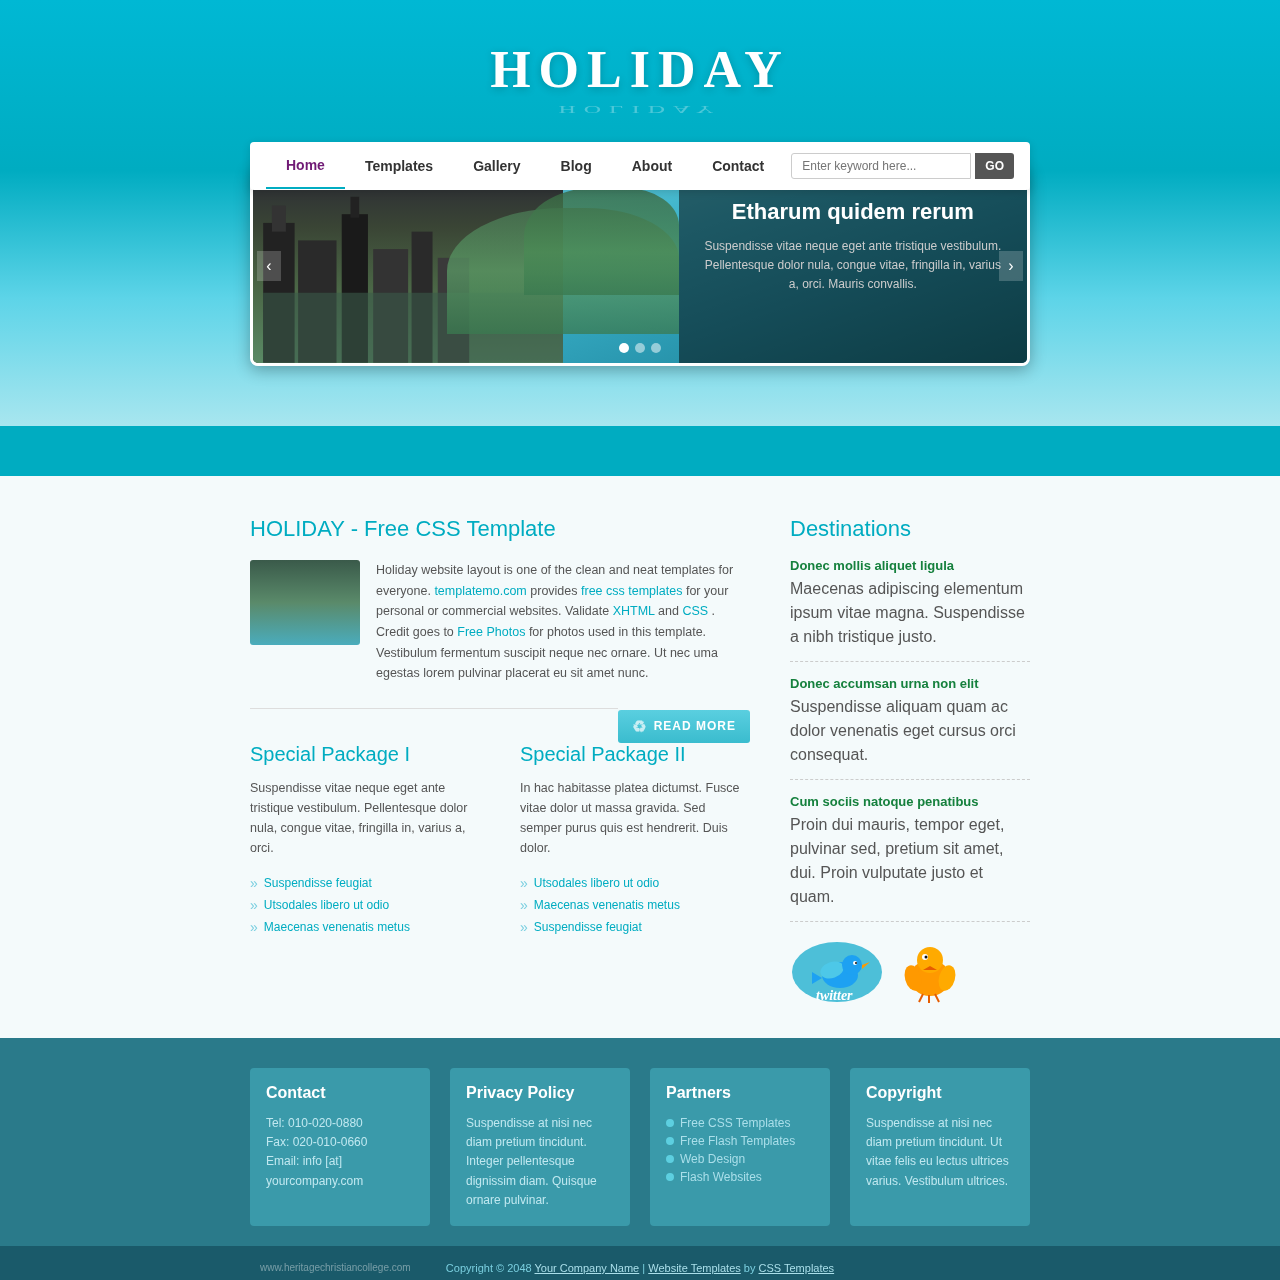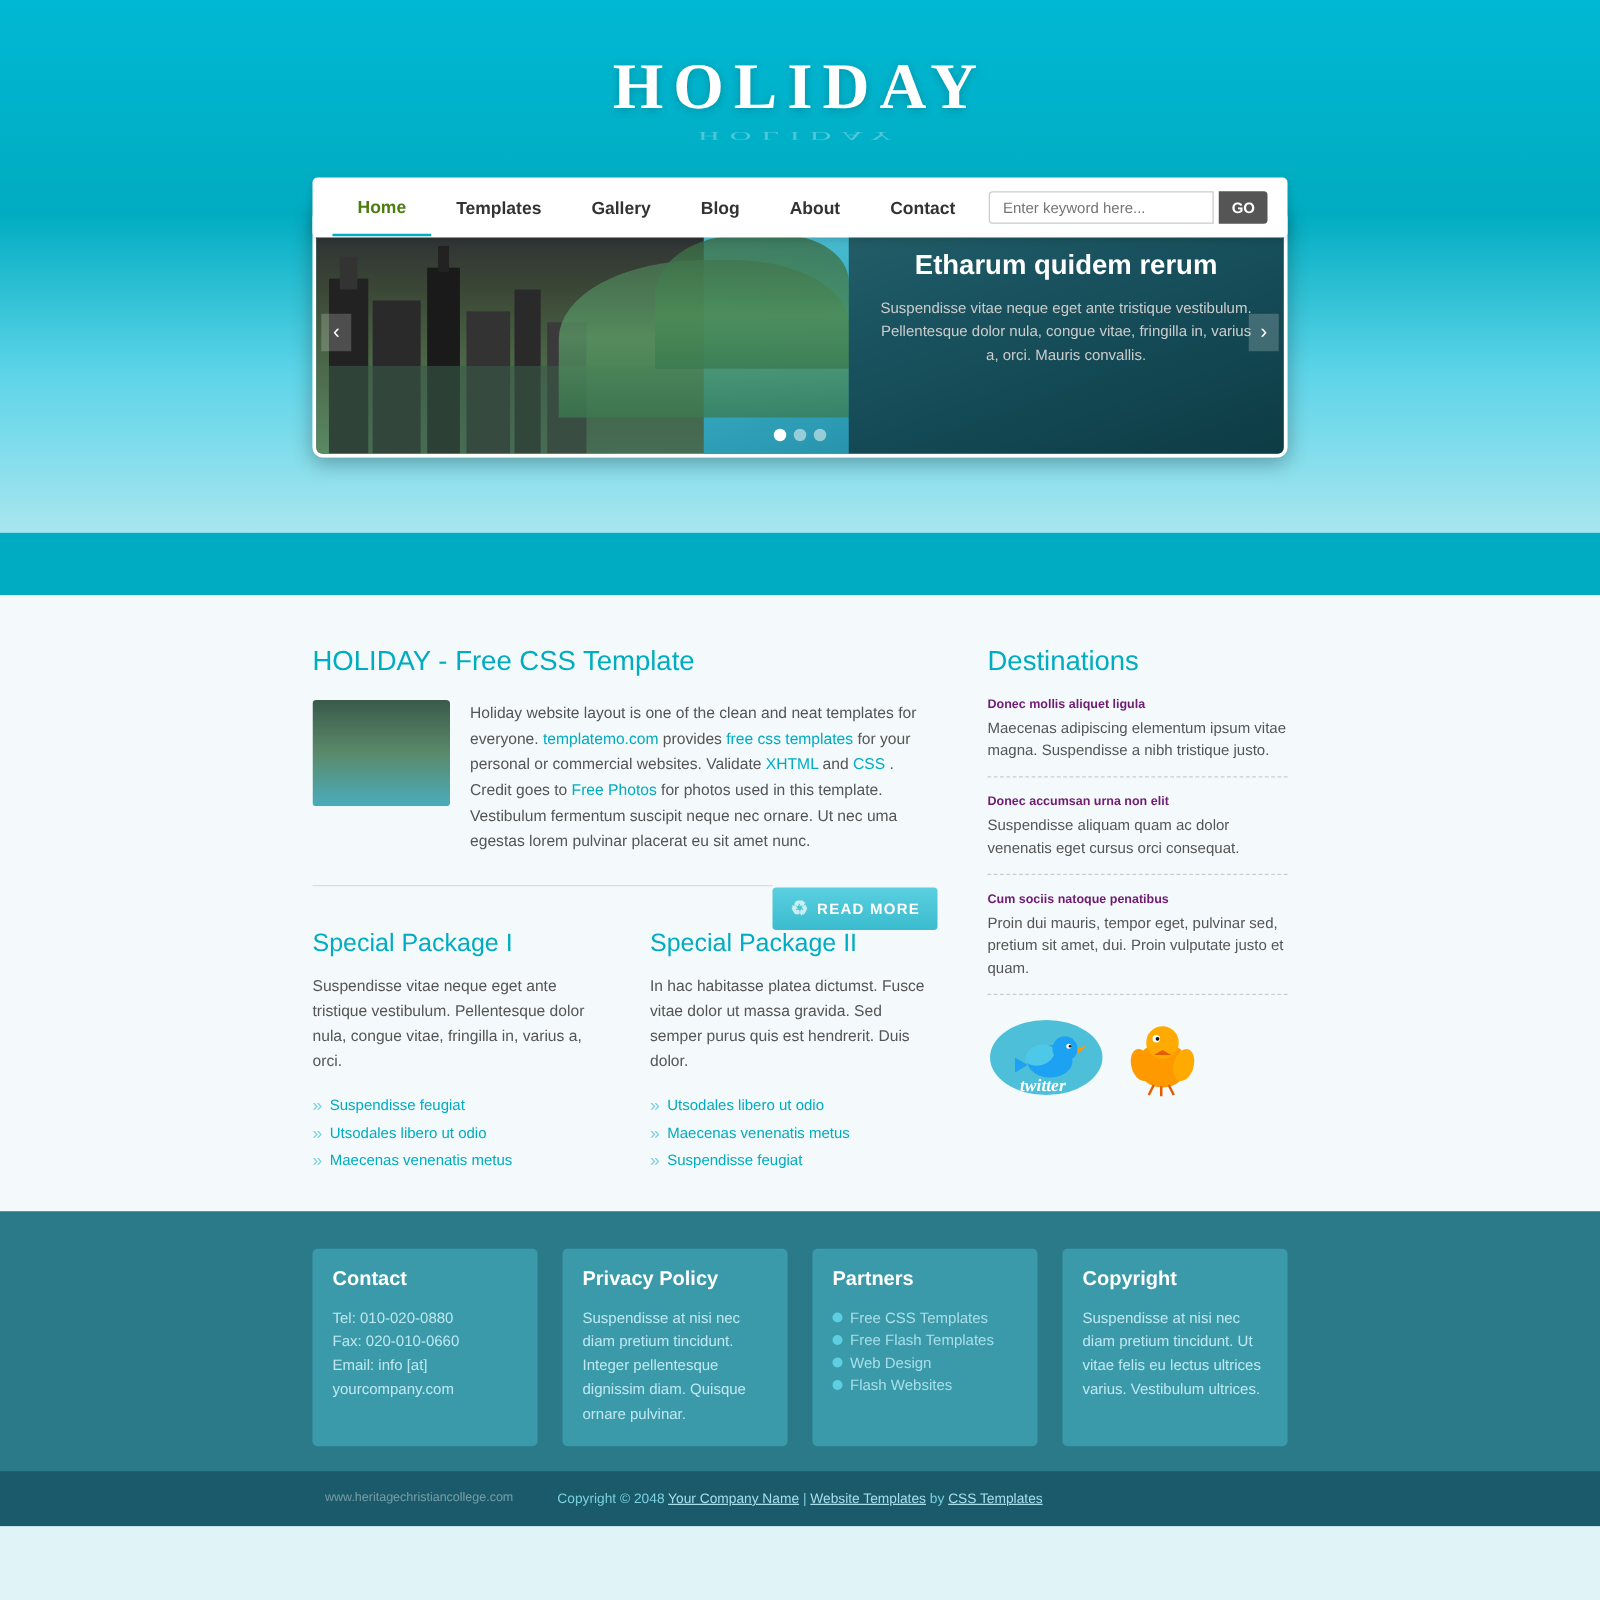--- a/index.html
+++ b/index.html
@@ -51,21 +51,21 @@
       gap: 0;
     }
     .nav-link {
       padding: 14px 20px;
       font-size: 14px;
       color: #333;
       cursor: pointer;
       font-weight: bold;
     }
     .nav-link.active {
-      color: #4d7c0f;
+      color: #701a75;
       border-bottom: 2px solid #00acc1;
     }
     .nav-search {
       display: flex;
       align-items: center;
       gap: 4px;
     }
     .search-input {
       border: 1px solid #ccc;
       border-radius: 3px 0 0 3px;
@@ -239,22 +239,22 @@
 
     
     .destinations-title {
       font-size: 22px;
       color: #00acc1;
       margin-bottom: 16px;
       font-weight: normal;
     }
     .dest-item { margin-bottom: 14px; border-bottom: 1px dashed #ccc; padding-bottom: 12px; }
     .dest-item:last-of-type { border-bottom: none; }
-    .dest-link { color: #701a75; font-size: 10px; font-weight: bold; text-decoration: none; display: block; margin-bottom: 4px; }
-    .dest-desc { font-size: 12px; color: #555; line-height: 1.5; }
+    .dest-link { color: #15803d; font-size: 13px; font-weight: bold; text-decoration: none; display: block; margin-bottom: 4px; }
+    .dest-desc { font-size: 16px; color: #555; line-height: 1.5; }
     .social-icons {
       display: flex;
       gap: 16px;
       margin-top: 18px;
       align-items: center;
     }
 
     
     .footer {
       background: #2a7a8a;

